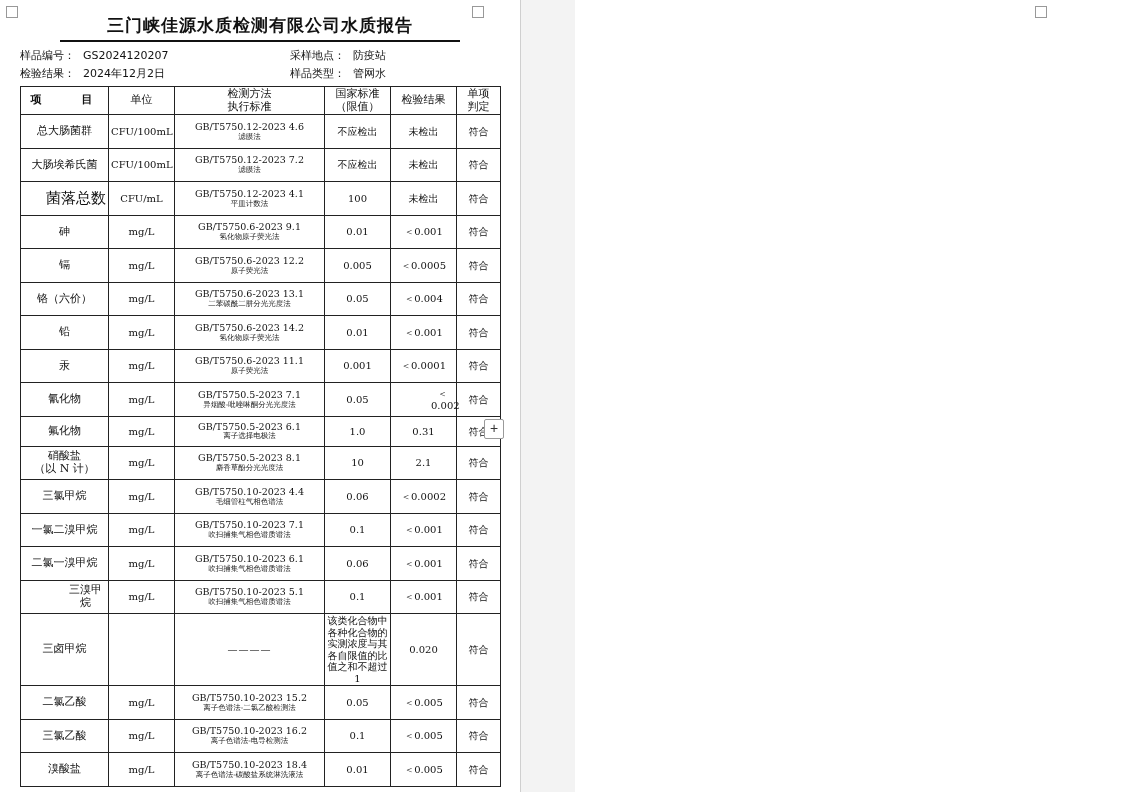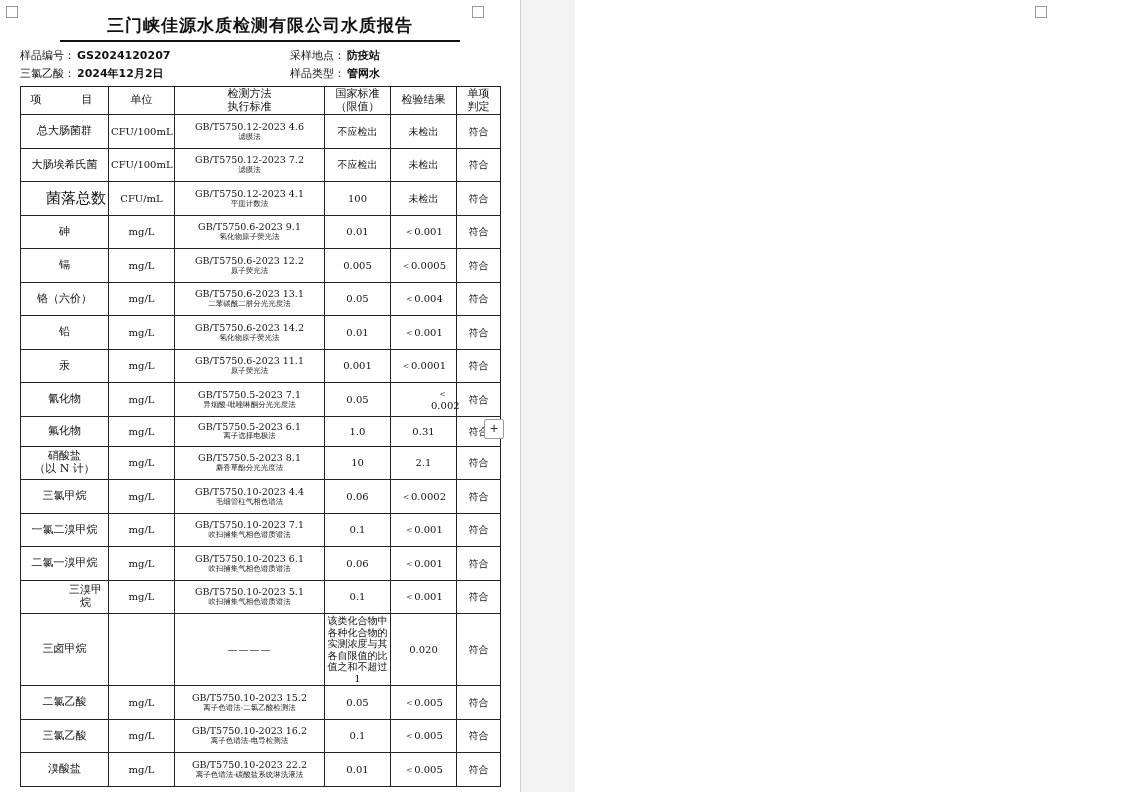--- a/index.html
+++ b/index.html
@@ -21,36 +21,36 @@
     position:absolute;left:60px;top:14px;width:400px;
     text-align:center;font-size:17px;font-weight:bold;
     font-family:"DejaVu Serif","Liberation Serif",serif;
     letter-spacing:1px;
     border-bottom:2px solid #111;padding-bottom:3px;
   }
   .meta{position:absolute;left:20px;top:48px;width:480px;font-size:11px;}
   .meta-row{display:flex;justify-content:flex-start;margin-bottom:3px;}
   .meta-cell{white-space:nowrap;}
   .meta-cell.k{ }
-  .meta-cell.v{margin-left:2px;border-bottom:0;font-weight:bold;}
+  .meta-cell.v{margin-left:8px;border-bottom:0;}
   .meta-left{width:270px;}
   .meta-right{width:210px;}
 
   table.rpt{border-collapse:collapse;table-layout:fixed;}
   table.rpt td,table.rpt th{
     border:1px solid #222;
     text-align:center;
     vertical-align:middle;
     padding:1px 2px;
     font-size:10px;
     font-family:"DejaVu Serif","Liberation Serif",serif;
     line-height:1.15;
   }
   table.rpt th{font-weight:normal;font-size:11px;}
-  .hdr-item{letter-spacing:6px;}
+  .hdr-item{letter-spacing:6px;font-weight:bold;}
   .m-line{font-size:9.5px;}
   .m-line2{font-size:7.5px;color:#222;}
   .tiny{font-size:6.5px;line-height:1.25;}
   .dash{letter-spacing:1px;}
 
   .tbl-left{position:absolute;left:20px;top:86px;width:480px;}
 
   .zoombtn{
     position:absolute;left:484px;top:419px;width:18px;height:18px;
     border:1px solid #9a9a9a;background:#fff;border-radius:2px;
@@ -71,21 +71,21 @@
     <div class="meta-row">
       <div class="meta-left">
         <span class="meta-cell k">样品编号：</span><span class="meta-cell v">GS2024120207</span>
       </div>
       <div class="meta-right">
         <span class="meta-cell k">采样地点：</span><span class="meta-cell v">防疫站</span>
       </div>
     </div>
     <div class="meta-row">
       <div class="meta-left">
-        <span class="meta-cell k">三氯乙酸：</span><span class="meta-cell v">2024年12月2日</span>
+        <span class="meta-cell k">检验结果：</span><span class="meta-cell v">2024年12月2日</span>
       </div>
       <div class="meta-right">
         <span class="meta-cell k">样品类型：</span><span class="meta-cell v">管网水</span>
       </div>
     </div>
   </div>
 
   <table class="rpt tbl-left" id="left-table">
     <colgroup>
       <col style="width:88px">
@@ -309,21 +309,21 @@
             <div class="m-line2">离子色谱法-电导检测法</div>
           </td>
           <td style="font-size: 10px;">0.1</td>
           <td style="font-size: 10px;">＜0.005</td>
           <td style="font-size: 10px;">符合</td>
         </tr>
         <tr style="height: 33.5px;">
           <td style="font-size: 11px;">溴酸盐</td>
           <td style="font-size: 10px;">mg/L</td>
           <td>
-            <div class="m-line">GB/T5750.10-2023 22.2</div>
+            <div class="m-line">GB/T5750.10-2023 18.4</div>
             <div class="m-line2">离子色谱法-碳酸盐系统淋洗液法</div>
           </td>
           <td style="font-size: 10px;">0.01</td>
           <td style="font-size: 10px;">＜0.005</td>
           <td style="font-size: 10px;">符合</td>
         </tr>
       </tbody>
   </table>
 </div>
 

